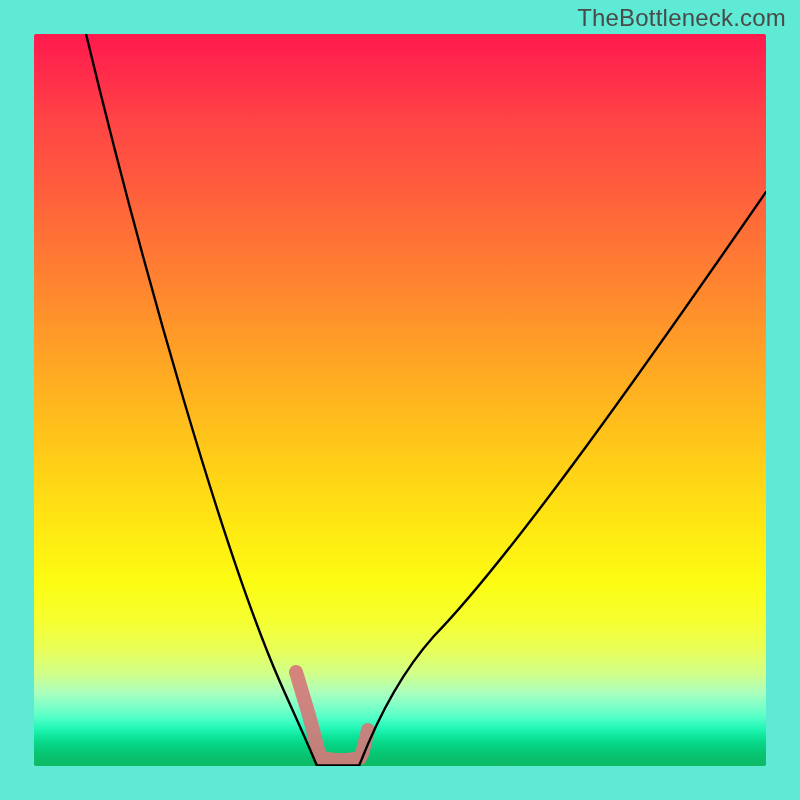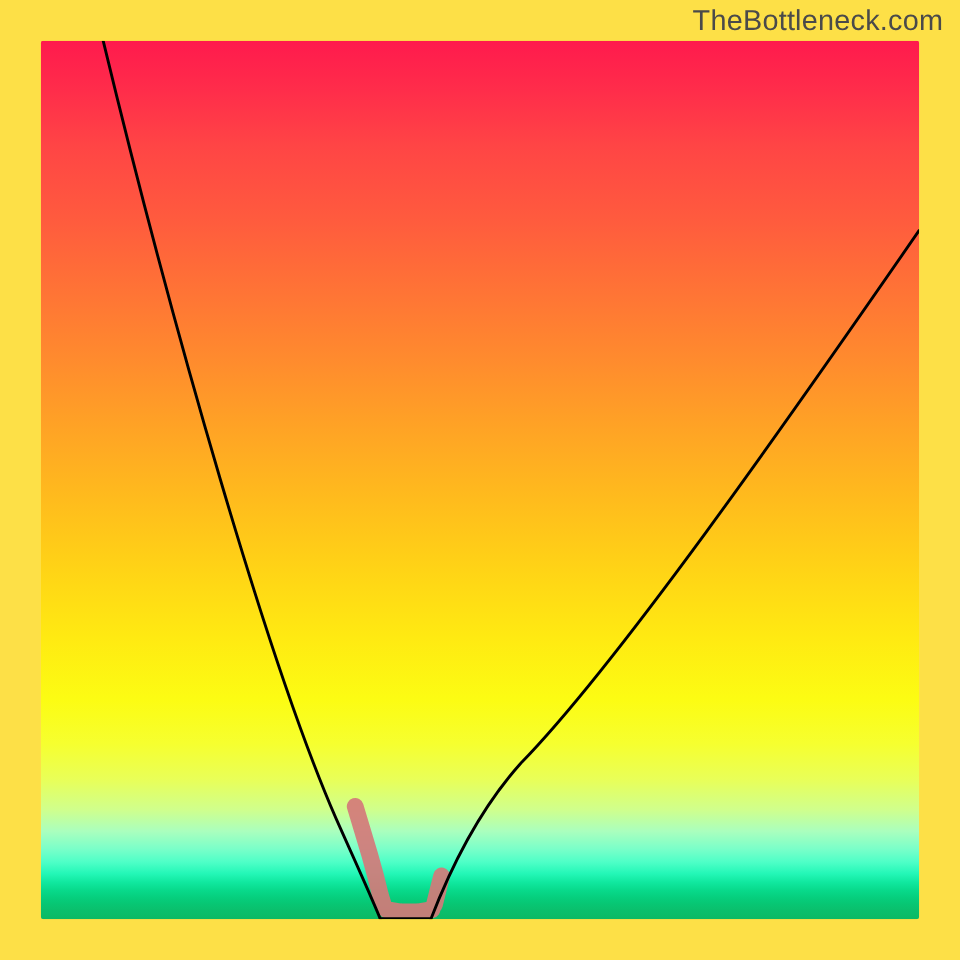--- a/index.html
+++ b/index.html
@@ -8,21 +8,21 @@
     width: 800px;
     height: 800px;
     overflow: hidden;
     font-family: Arial, Helvetica, sans-serif;
     background: #000;
   }
   .frame {
     position: relative;
     width: 800px;
     height: 800px;
-    background: #fde047;
+    background: #5eead4;
   }
   .watermark {
     position: absolute;
     top: 4px;
     right: 14px;
     color: #4a4a4a;
     font-size: 24px;
     font-weight: 400;
     letter-spacing: 0.2px;
     z-index: 20;

